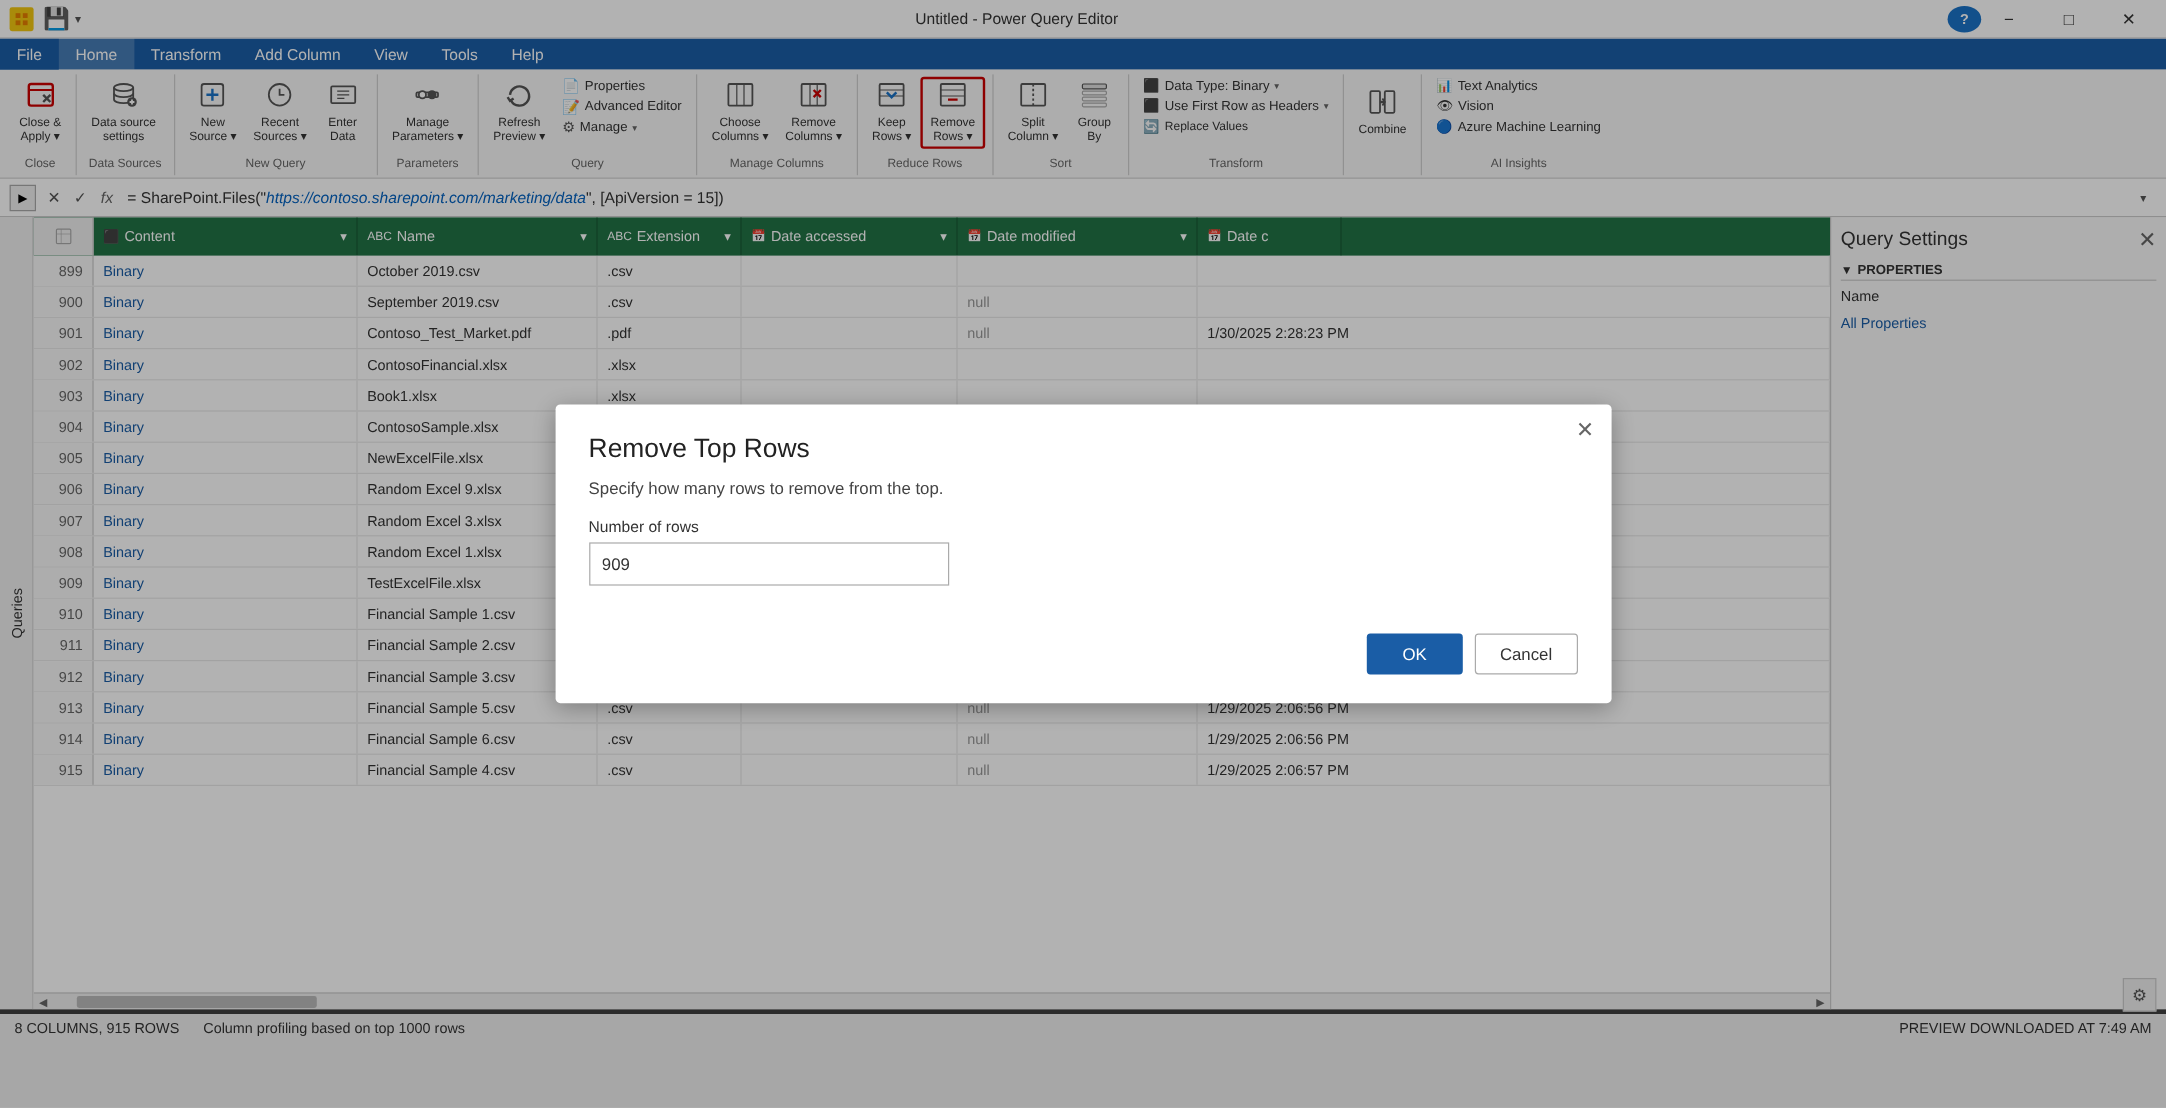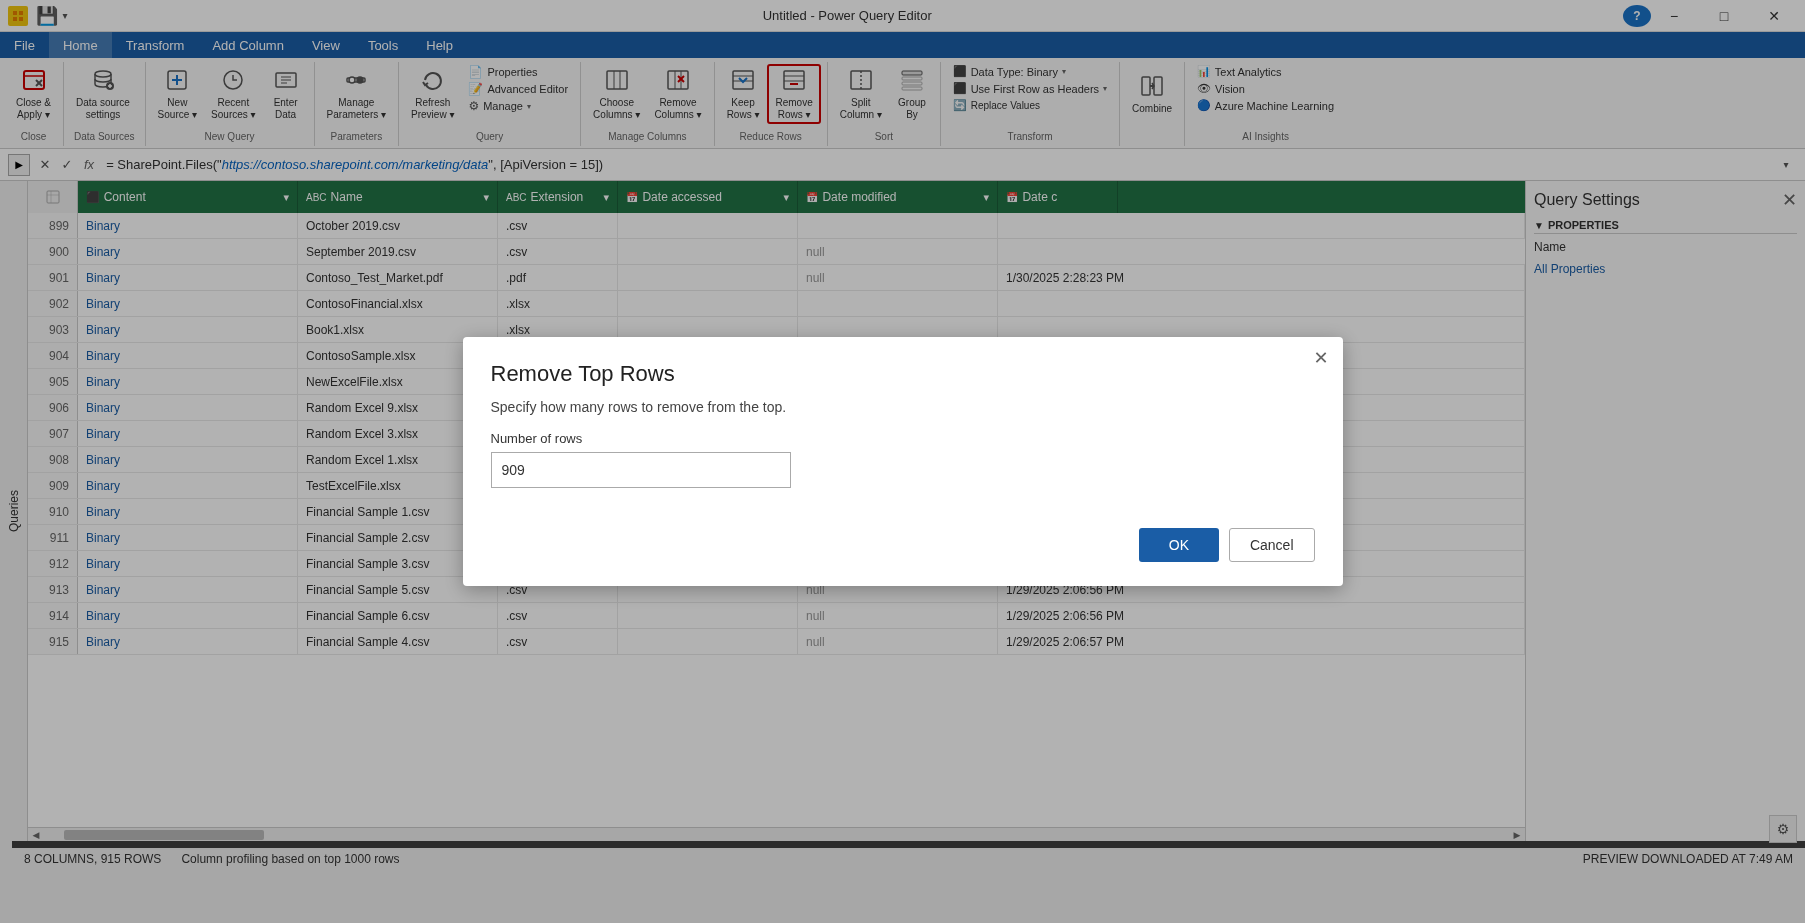--- a/index.html
+++ b/index.html
@@ -292,28 +292,27 @@
       background: #f0f0f0; border: 1px solid #ccc;
       display: flex; align-items: center; justify-content: center;
       cursor: pointer; font-size: 14px; color: #555;
       align-self: flex-end;
     }
 
     
     .status-bar {
       height: 28px;
       background: #f0f0f0;
-      border-top: 7px solid #404040;
+      border-top: 4px solid #404040;
       display: flex;
       align-items: center;
       padding: 0 12px;
       font-size: 12px;
       color: #333;
       gap: 20px;
-      margin-left: 12px;
     }
 
     
     .hscroll-bar {
       height: 14px;
       background: #f0f0f0;
       border-top: 1px solid #ccc;
       display: flex;
       align-items: center;
     }

